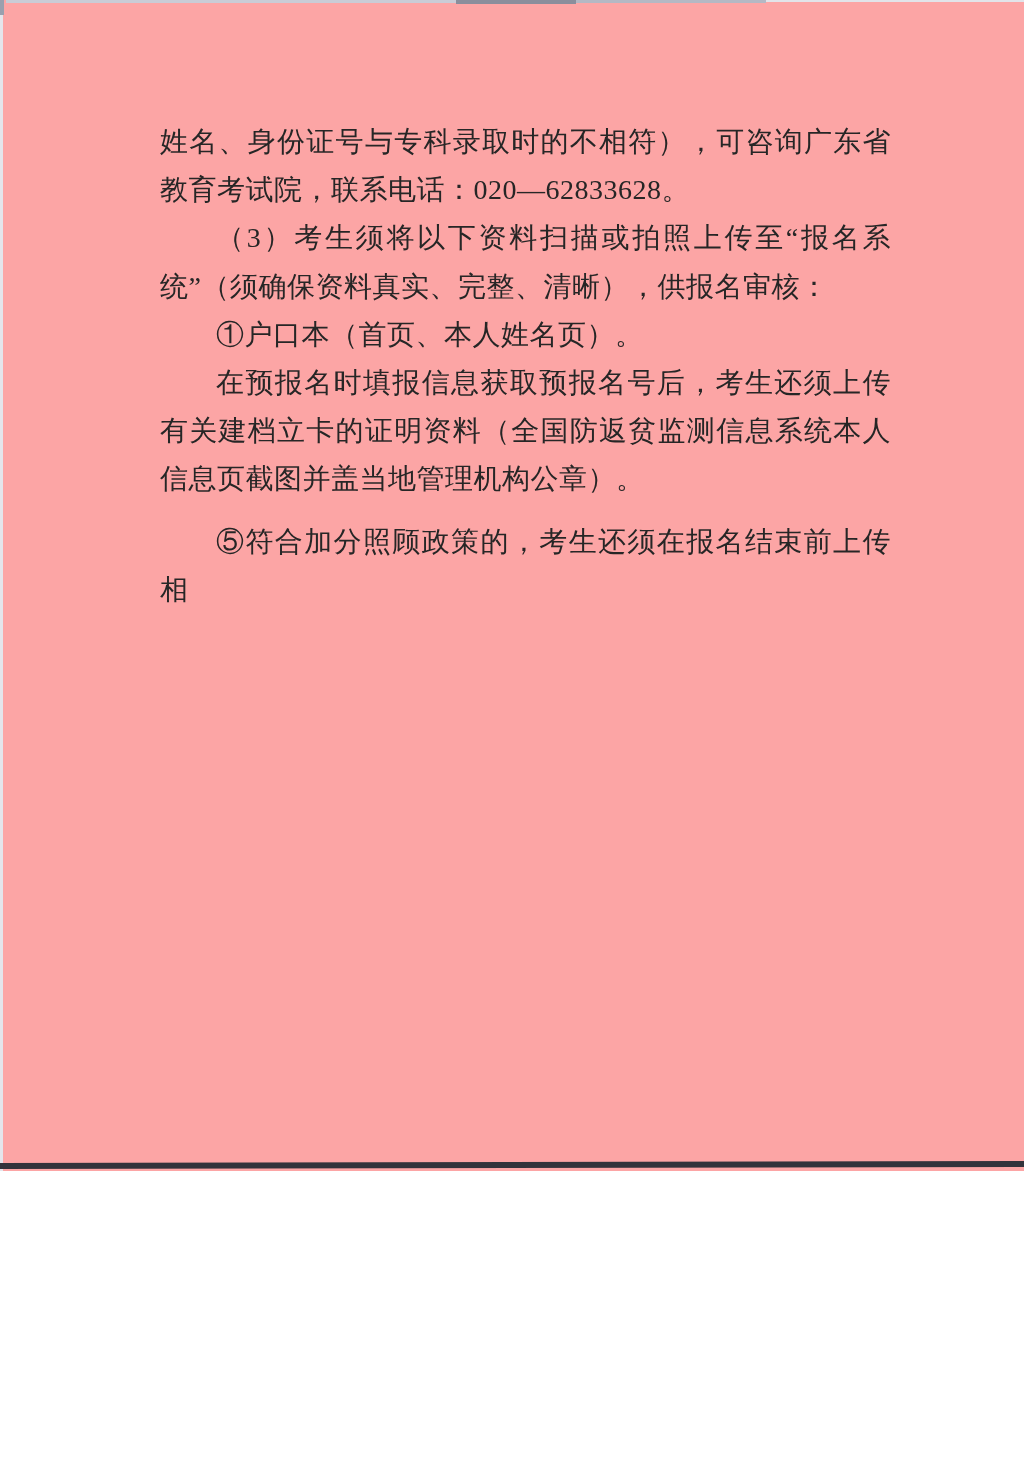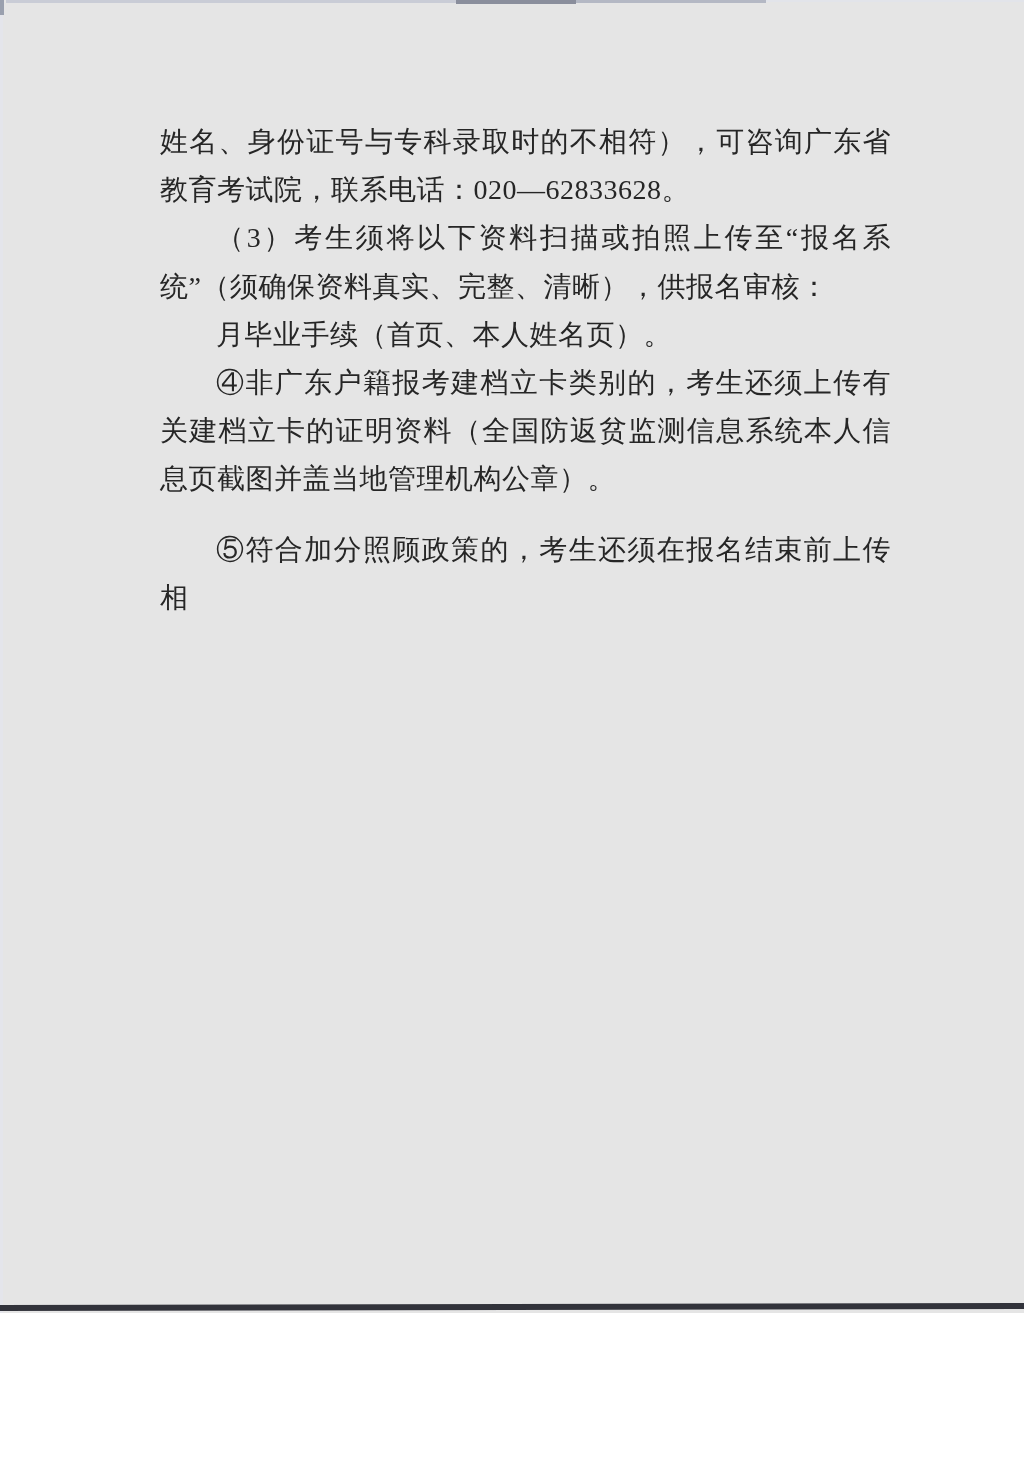--- a/index.html
+++ b/index.html
@@ -4,22 +4,22 @@
 <style>
   html, body {
     margin: 0;
     padding: 0;
     background: #ffffff;
     font-family: "Liberation Serif", "DejaVu Serif", serif;
   }
   .page {
     position: relative;
     width: 1024px;
-    height: 1313px;
-    background: #e5e5e5;
+    height: 1171px;
+    background: #fca5a5;
     overflow: hidden;
   }
   
   .edge-left {
     position: absolute;
     left: 0; top: 0;
     width: 3px; height: 1459px;
     background: #e4e5eb;
   }
   .edge-left-mark {
@@ -49,21 +49,21 @@
   }
   .para {
     margin: 0;
     font-size: 28px;
     line-height: 48.2px;
     text-align: justify;
     text-justify: inter-ideograph;
     letter-spacing: 0.5px;
   }
   .para.indent { text-indent: 2em; }
-  .para.gap-before { margin-top: 22px; }
+  .para.gap-before { margin-top: 14px; }
   .page-number {
     position: absolute;
     left: 796px;
     top: 1352px;
     font-size: 27px;
     letter-spacing: 6px;
     color: #2e2e2e;
   }
 </style>
 </head>
@@ -74,21 +74,21 @@
   <div class="edge-left"></div>
   <div class="edge-left-mark"></div>
   <div class="top-strip-1"></div>
   <div class="top-strip-2"></div>
   <div class="top-strip-3"></div>
   <div class="top-strip-4"></div>
 
   <div class="content">
     <p class="para">姓名、身份证号与专科录取时的不相符），可咨询广东省教育考试院，联系电话：020—62833628。</p>
     <p class="para indent">（3）考生须将以下资料扫描或拍照上传至“报名系统”（须确保资料真实、完整、清晰），供报名审核：</p>
-    <p class="para indent">月毕业手续（首页、本人姓名页）。</p>
-    <p class="para indent">④非广东户籍报考建档立卡类别的，考生还须上传有关建档立卡的证明资料（全国防返贫监测信息系统本人信息页截图并盖当地管理机构公章）。</p>
+    <p class="para indent">①户口本（首页、本人姓名页）。</p>
+    <p class="para indent">在预报名时填报信息获取预报名号后，考生还须上传有关建档立卡的证明资料（全国防返贫监测信息系统本人信息页截图并盖当地管理机构公章）。</p>
     <p class="para indent gap-before">⑤符合加分照顾政策的，考生还须在报名结束前上传相</p>
   </div>
 
   <div class="page-number">- 5 -</div>
 
   <div class="bottom-line"></div>
 </div>
 
 </body></html>

